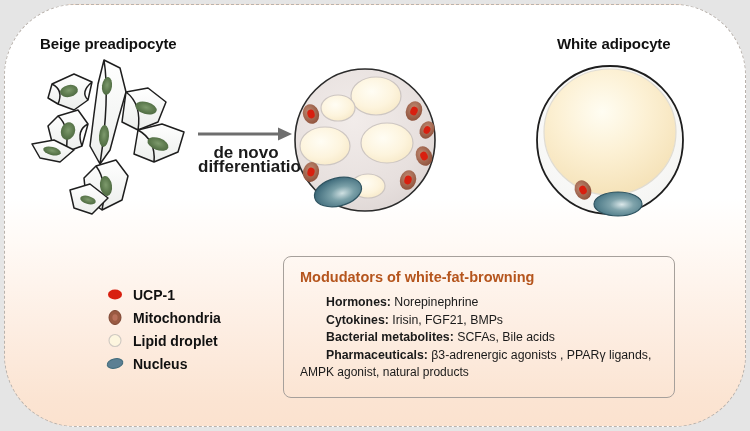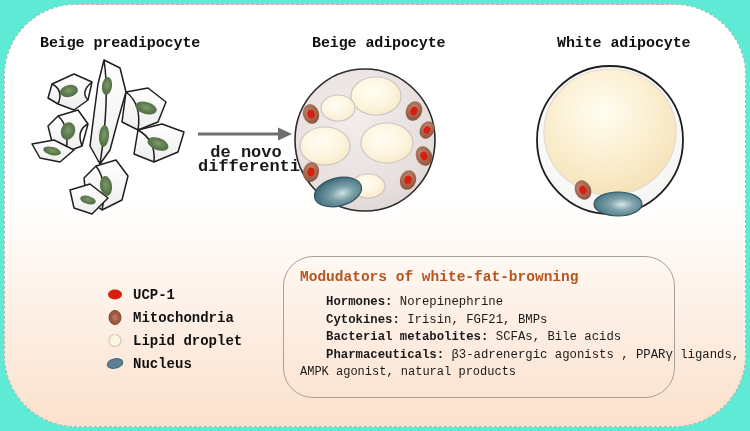--- a/index.html
+++ b/index.html
@@ -5,22 +5,22 @@
   html, body {
     margin: 0;
     padding: 0;
     background: #ffffff;
   }
   #figure {
     position: relative;
     width: 750px;
     height: 431px;
     overflow: hidden;
-    font-family: Liberation Mono, monospace;
-    background: #5eead4;
+    font-family: Liberation Sans, sans-serif;
+    background: #e5e5e5;
   }
 
   
   .panel {
     position: absolute;
     left: 4px;
     top: 4px;
     width: 742px;
     height: 423px;
     box-sizing: border-box;
@@ -81,21 +81,21 @@
 
   
   .mod-box {
     position: absolute;
     left: 283px;
     top: 256px;
     width: 392px;
     height: 142px;
     box-sizing: border-box;
     border: 1.6px solid #a6a09b;
-    border-radius: 30px;
+    border-radius: 8px;
     background: transparent;
     padding: 12px 16px 0 16px;
   }
   .mod-title {
     font-size: 14.5px;
     font-weight: bold;
     color: #b5551d;
     margin-bottom: 9px;
     white-space: nowrap;
   }
@@ -117,21 +117,20 @@
   .abs { position: absolute; }
 </style>
 </head>
 <body>
 
 <div id="figure">
 
   <div class="panel"></div>
 
   <div class="cell-title" style="left:40px; top:35px;">Beige preadipocyte</div>
-  <div class="cell-title" style="left:312px; top:35px;">Beige adipocyte</div>
   <div class="cell-title" style="left:557px; top:35px;">White adipocyte</div>
 
   <div class="abs" style="left:30px; top:58px;">
     <svg width="175" height="165" viewBox="0 0 175 165">
       <defs>
         <radialGradient id="preNuc" cx="50%" cy="45%" r="60%">
           <stop offset="0%" stop-color="#7d9a6c"></stop>
           <stop offset="60%" stop-color="#5d7a4e"></stop>
           <stop offset="100%" stop-color="#4c6840"></stop>
         </radialGradient>

